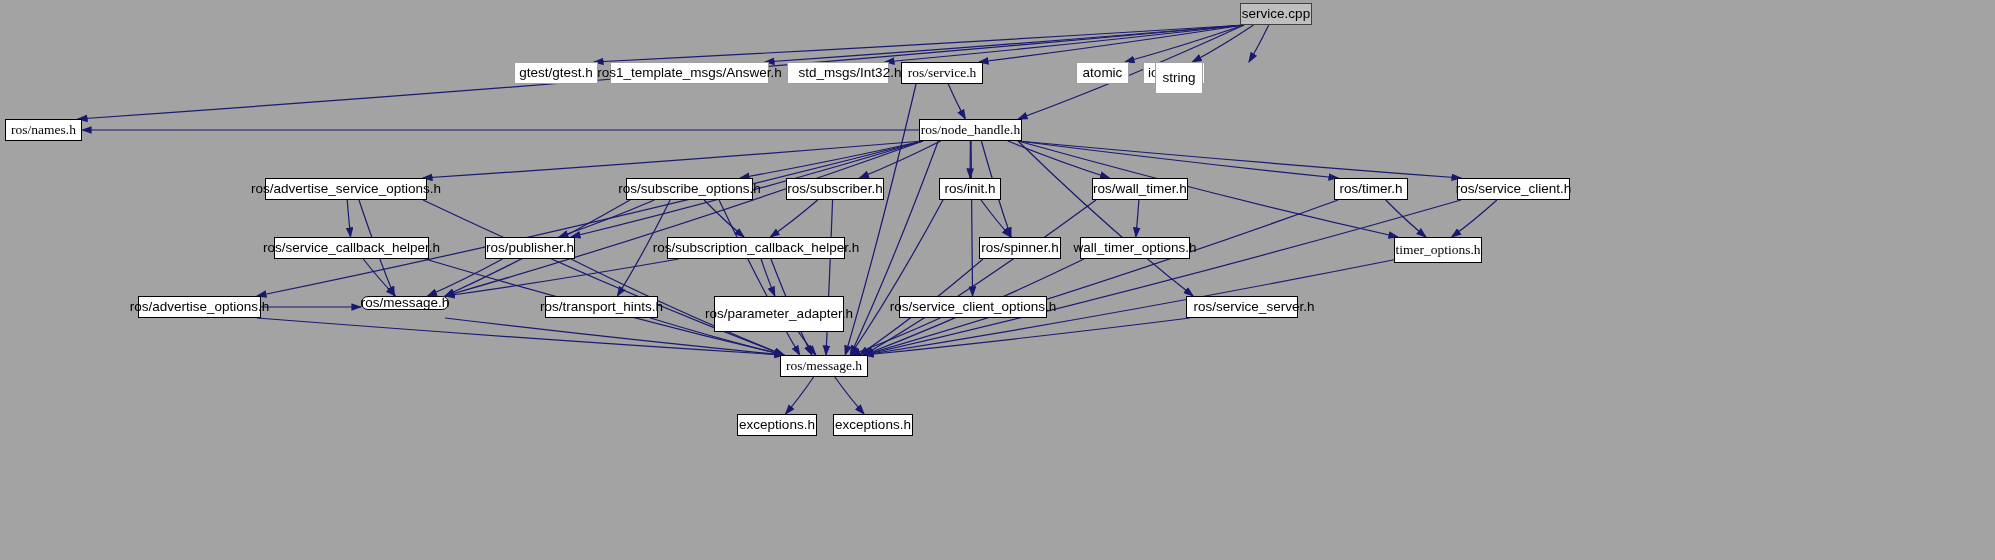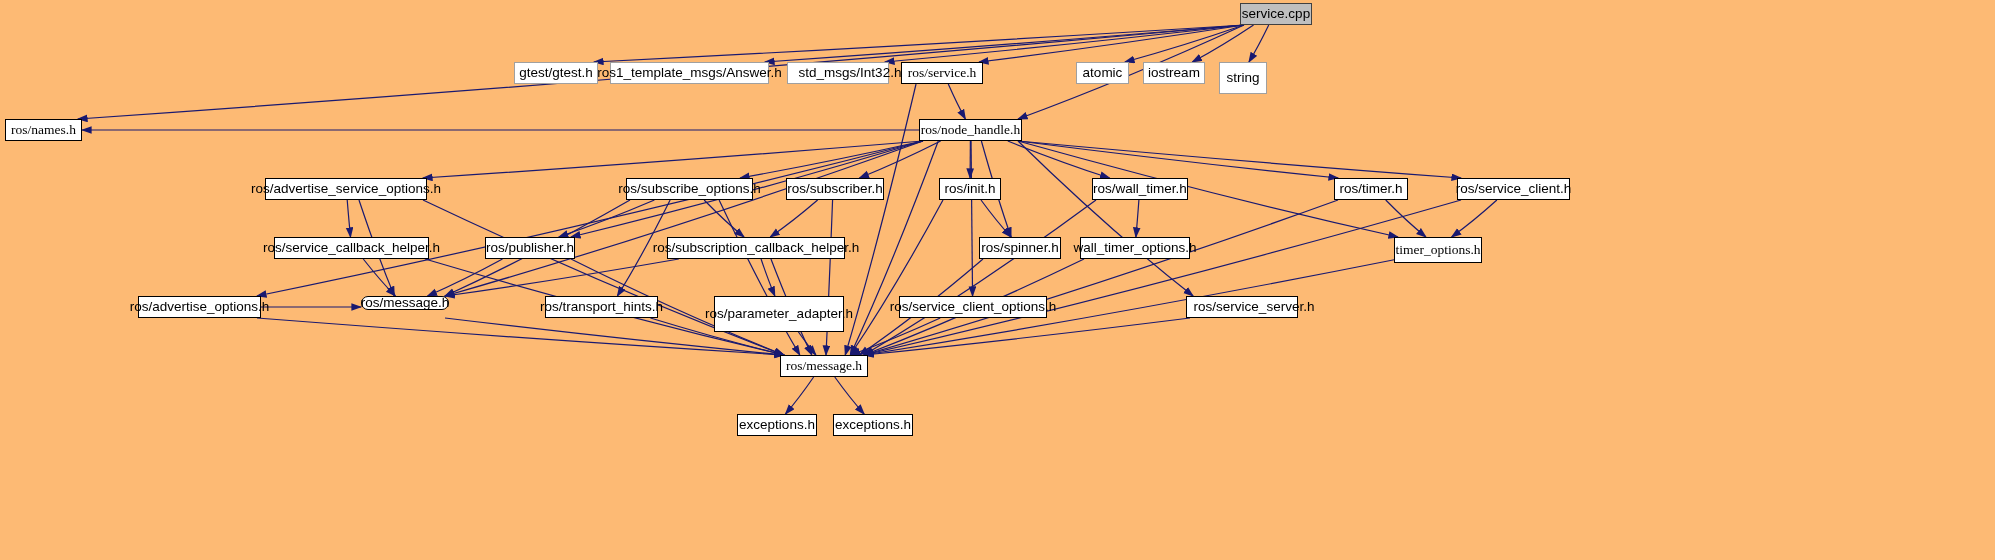--- a/index.html
+++ b/index.html
@@ -1,16 +1,16 @@
 <!DOCTYPE html>
 <html><head>
 <meta charset="utf-8">
 <style>
   html,body{margin:0;padding:0;background:#ffffff;}
-  #canvas{position:relative;width:1995px;height:560px;background:#fdba74;
+  #canvas{position:relative;width:1995px;height:560px;background:#a3a3a3;
           font-family:"Liberation Sans","DejaVu Sans",sans-serif;overflow:hidden;}
   svg#edges{position:absolute;left:0;top:0;width:1995px;height:560px;}
   .node{position:absolute;box-sizing:border-box;display:flex;align-items:center;
         justify-content:center;background:#ffffff;border:1px solid #000000;
         font-size:13.5px;color:#000000;white-space:nowrap;line-height:1;}
   .node.root{background:#bfbfbf;border:1px solid #404040;}
   .node.ext{border:1px solid #a0a0a0;}
   .node.thick{border:1.6px solid #000000;font-family:Liberation Serif, serif;}
 </style>
 </head>
@@ -105,21 +105,21 @@
       </div>
       <div class="node thick" style="left: 901px; top: 62px; width: 82px; height: 22px;">
         <span>ros/service.h</span>
       </div>
       <div class="node ext" style="left: 1076px; top: 62px; width: 53px; height: 22px;">
         <span>atomic</span>
       </div>
       <div class="node ext" style="left: 1143px; top: 62px; width: 62px; height: 22px;">
         <span>iostream</span>
       </div>
-      <div class="node ext" style="left: 1219px; top: 62px; width: 48px; height: 32px;">
+      <div class="node ext" style="left: 1155px; top: 62px; width: 48px; height: 32px;">
         <span>string</span>
       </div>
       <div class="node thick" style="left: 5px; top: 119px; width: 77px; height: 22px;">
         <span>ros/names.h</span>
       </div>
       <div class="node thick" style="left: 919px; top: 119px; width: 103px; height: 22px;">
         <span>ros/node_handle.h</span>
       </div>
       <div class="node" style="left: 265px; top: 178px; width: 162px; height: 22px;">
         <span>ros/advertise_service_options.h</span>

